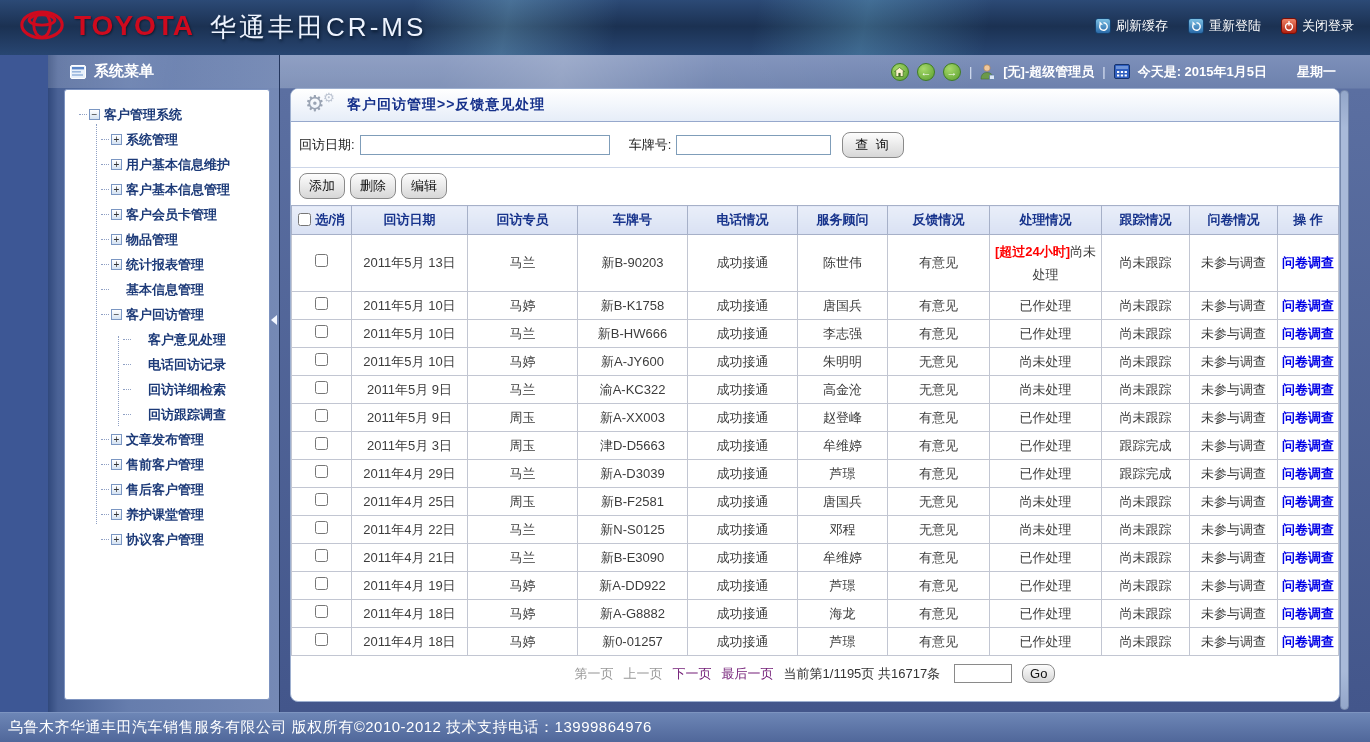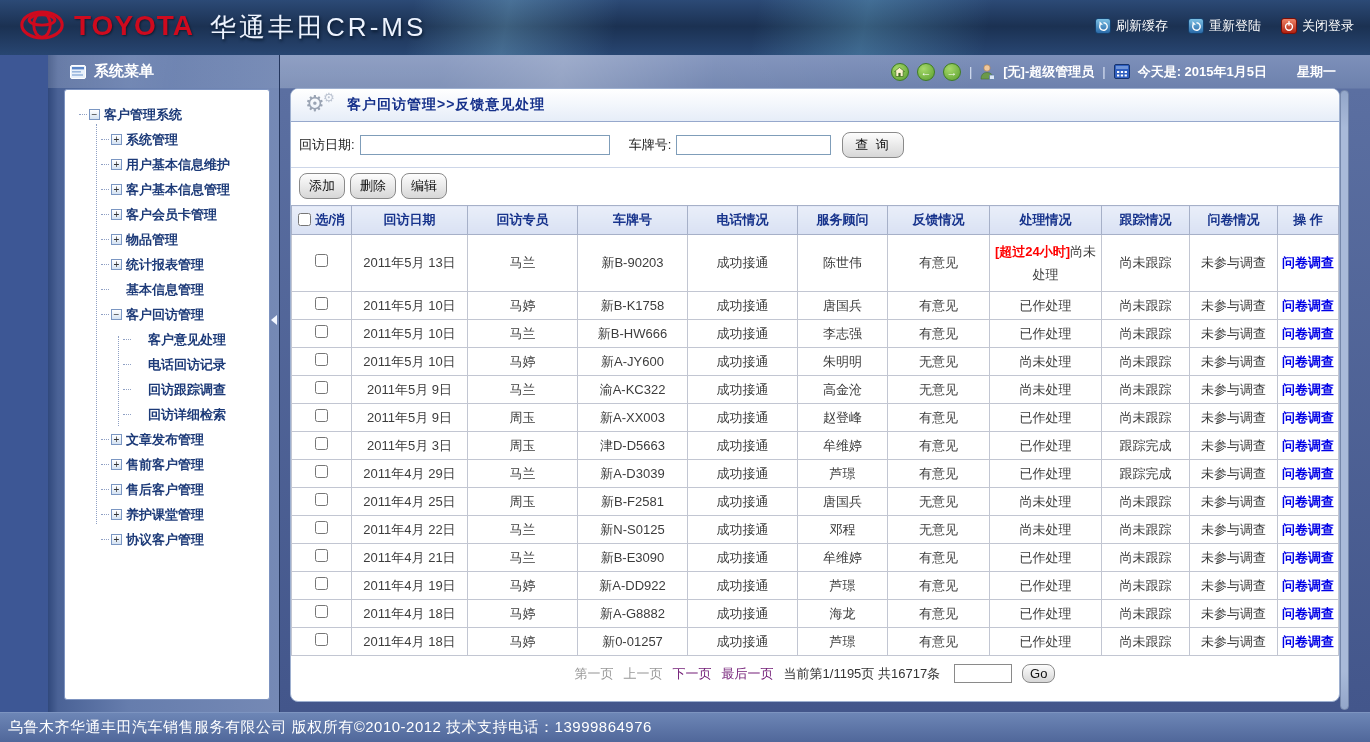--- a/index.html
+++ b/index.html
@@ -217,26 +217,26 @@
     <span class="mi-label">客户意见处理</span>
   </div>
             <div class="mi lv2">
     <span class="stub"></span>
     <span class="expander leaf"></span>
     <span class="mi-label">电话回访记录</span>
   </div>
             <div class="mi lv2">
     <span class="stub"></span>
     <span class="expander leaf"></span>
+    <span class="mi-label">回访详细检索</span>
+  </div>
+            <div class="mi lv2">
+    <span class="stub"></span>
+    <span class="expander leaf"></span>
     <span class="mi-label">回访跟踪调查</span>
-  </div>
-            <div class="mi lv2">
-    <span class="stub"></span>
-    <span class="expander leaf"></span>
-    <span class="mi-label">回访详细检索</span>
   </div>
             <div class="mi lv1">
     <span class="stub"></span>
     <span class="expander">+</span>
     <span class="mi-label">文章发布管理</span>
   </div>
             <div class="mi lv1">
     <span class="stub"></span>
     <span class="expander">+</span>
     <span class="mi-label">售前客户管理</span>

